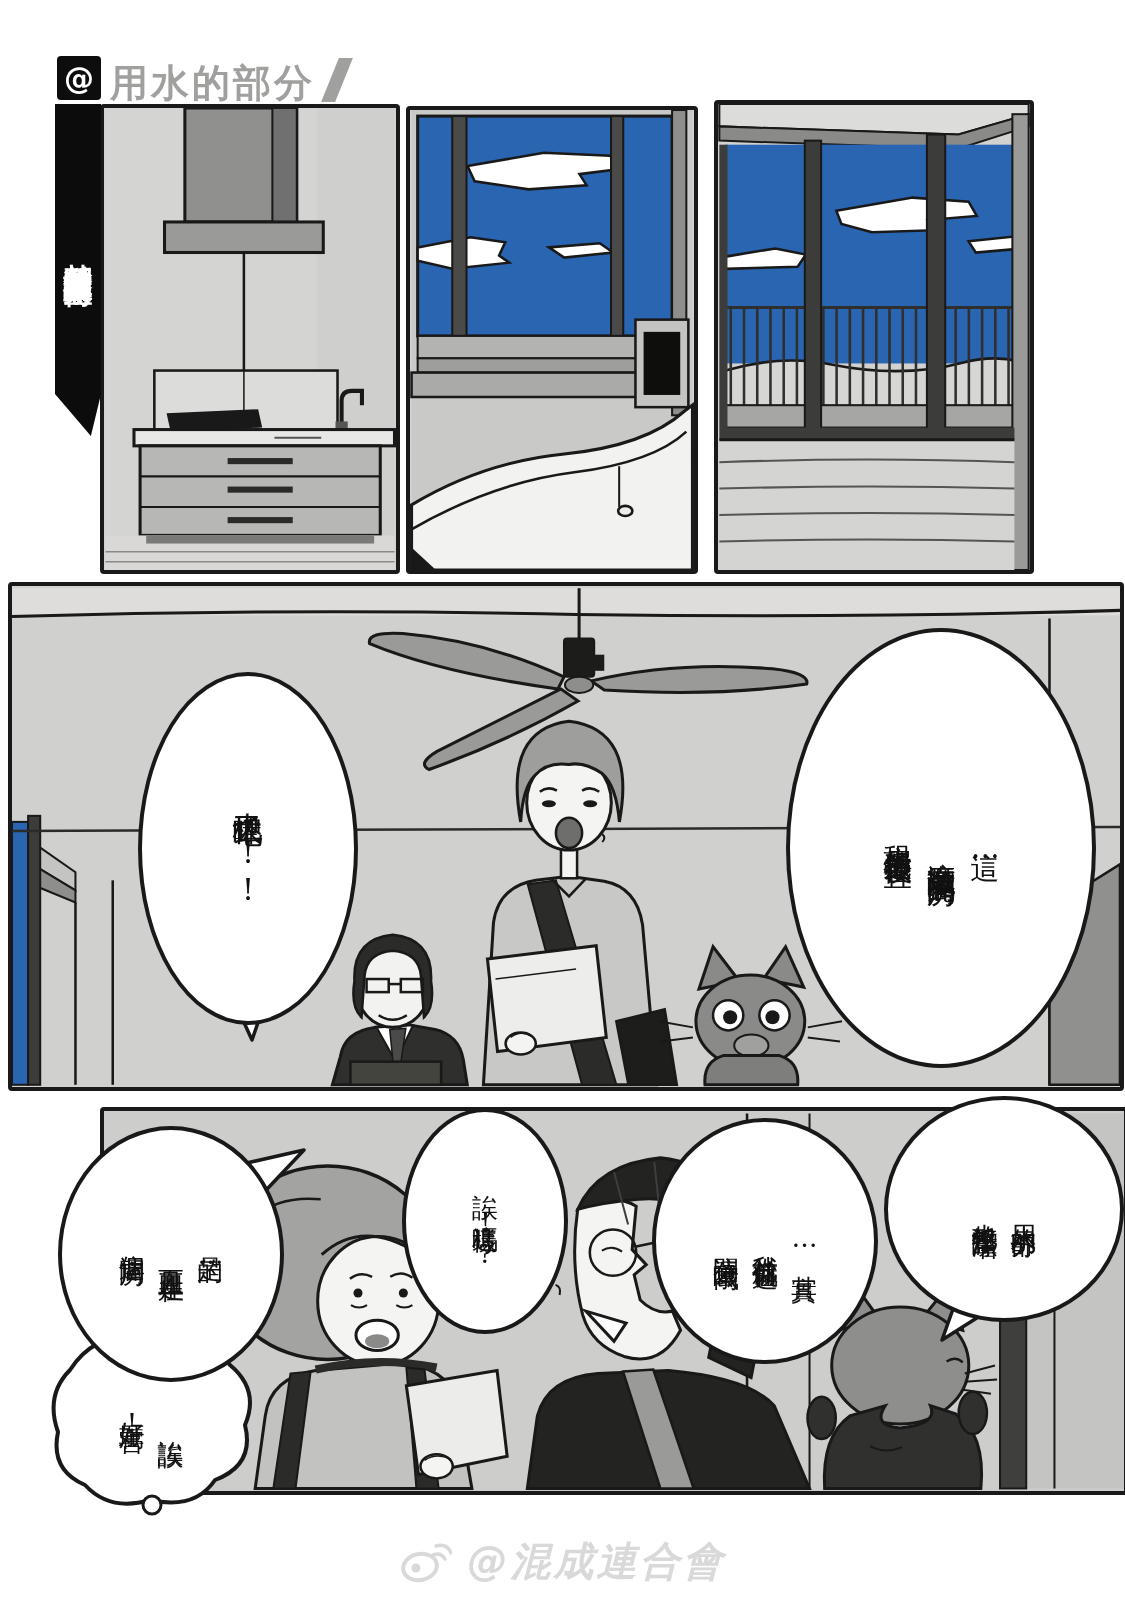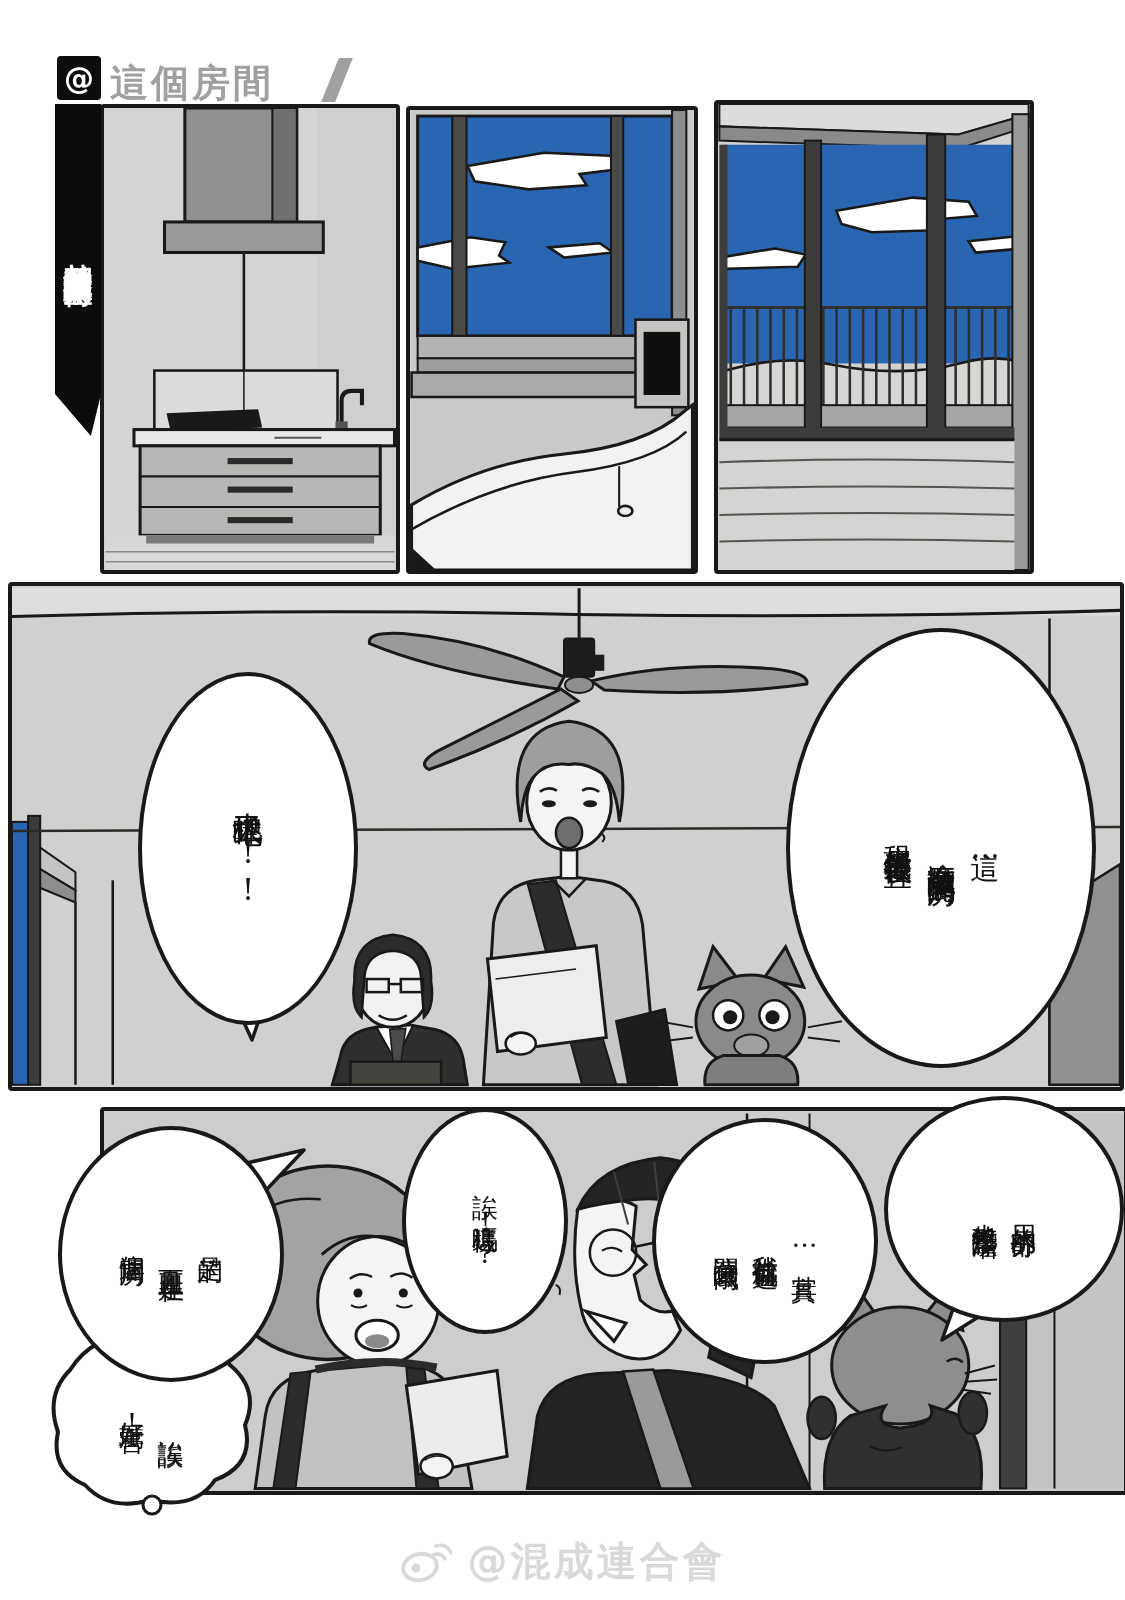--- a/index.html
+++ b/index.html
@@ -42,32 +42,32 @@
     position:absolute;left:55px;top:104px;width:46px;height:290px;background:#0c0c0c;
     display:flex;align-items:center;justify-content:center;z-index:4;
   }
   .ban-banner .vtext{color:#fff;font-size:29px;font-weight:bold;letter-spacing:2px;line-height:1;}
   .ban-tail{
     position:absolute;left:55px;top:394px;width:46px;height:42px;background:#0c0c0c;
     clip-path:polygon(0 0,100% 0,78% 100%);z-index:4;
   }
   .footer-mark{
     position:absolute;left:50%;top:1534px;transform:translateX(-50%);
-    display:flex;align-items:center;gap:16px;z-index:4;
+    display:flex;align-items:center;gap:16px;z-index:4;font-style:italic;
   }
   .footer-mark .wm-text{
     font-size:40px;font-weight:bold;color:#d9d9d9;letter-spacing:3px;
     text-shadow:0 1px 0 #ffffff;
   }
 </style>
 </head>
 <body>
 
 <div class="at-badge">@</div>
-<div class="logo-text">這個房間</div>
+<div class="logo-text">用水的部分</div>
 <div class="logo-slash"></div>
 
 <div class="ban-banner">
   <div class="vtext">禁營利禁講漫禁盜轉</div>
 </div>
 <div class="ban-tail"></div>
 
 <div class="panel" style="left:100px;top:104px;width:292px;height:462px;">
   <svg viewBox="0 0 284 454">
     <rect x="0" y="0" width="284" height="454" fill="#d4d4d2"></rect>

